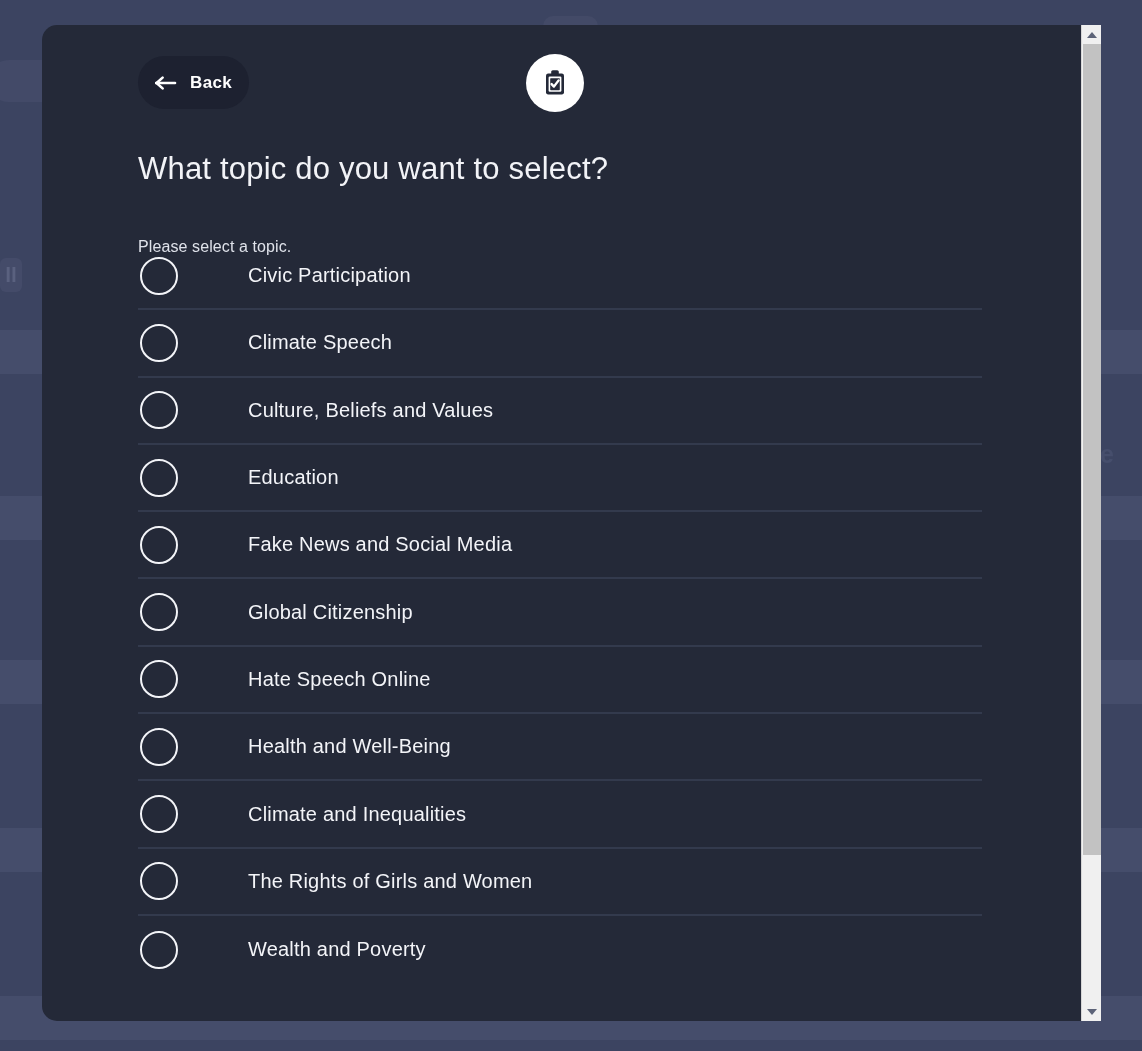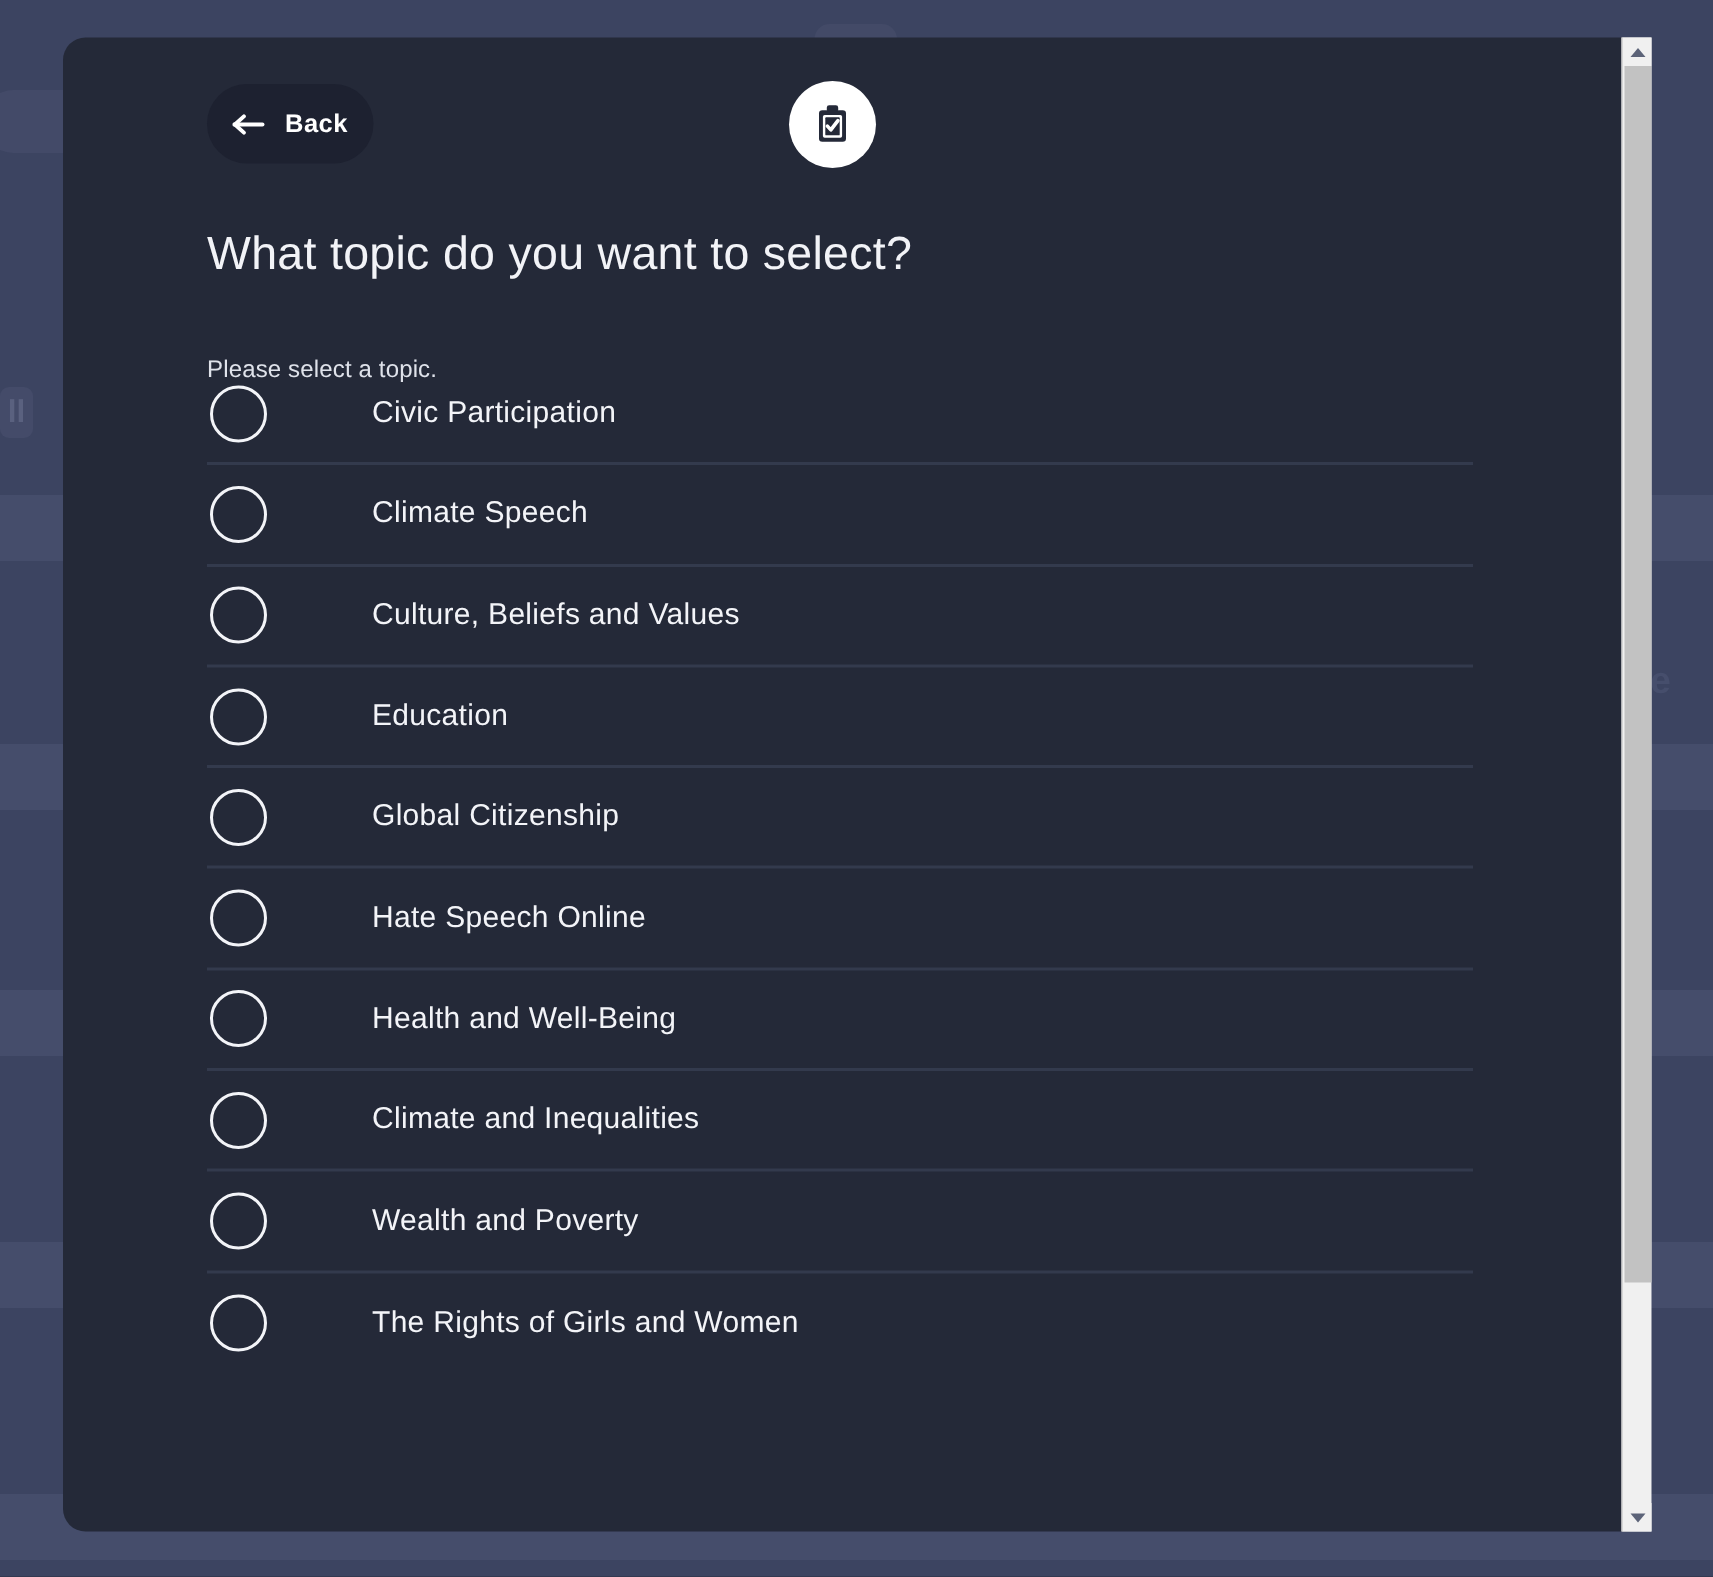--- a/index.html
+++ b/index.html
@@ -307,41 +307,45 @@
         <div class="topic-row">
           <span class="topic-radio"></span>
           <span class="topic-label">Culture, Beliefs and Values</span>
         </div>
         <div class="topic-row">
           <span class="topic-radio"></span>
           <span class="topic-label">Education</span>
         </div>
         <div class="topic-row">
           <span class="topic-radio"></span>
+          <span class="topic-label">Fake News and Social Media</span>
+        </div>
+        <div class="topic-row">
+          <span class="topic-radio"></span>
           <span class="topic-label">Global Citizenship</span>
         </div>
         <div class="topic-row">
           <span class="topic-radio"></span>
           <span class="topic-label">Hate Speech Online</span>
         </div>
         <div class="topic-row">
           <span class="topic-radio"></span>
           <span class="topic-label">Health and Well-Being</span>
         </div>
         <div class="topic-row">
           <span class="topic-radio"></span>
           <span class="topic-label">Climate and Inequalities</span>
         </div>
         <div class="topic-row">
           <span class="topic-radio"></span>
+          <span class="topic-label">The Rights of Girls and Women</span>
+        </div>
+        <div class="topic-row">
+          <span class="topic-radio"></span>
           <span class="topic-label">Wealth and Poverty</span>
-        </div>
-        <div class="topic-row">
-          <span class="topic-radio"></span>
-          <span class="topic-label">The Rights of Girls and Women</span>
         </div>
       </div>
 
   </div>
 </div>
 
 <div id="scrollbar">
   <div class="sb-arrow" id="sb-arrow-up">
     <span class="sb-tri"></span>
   </div>

